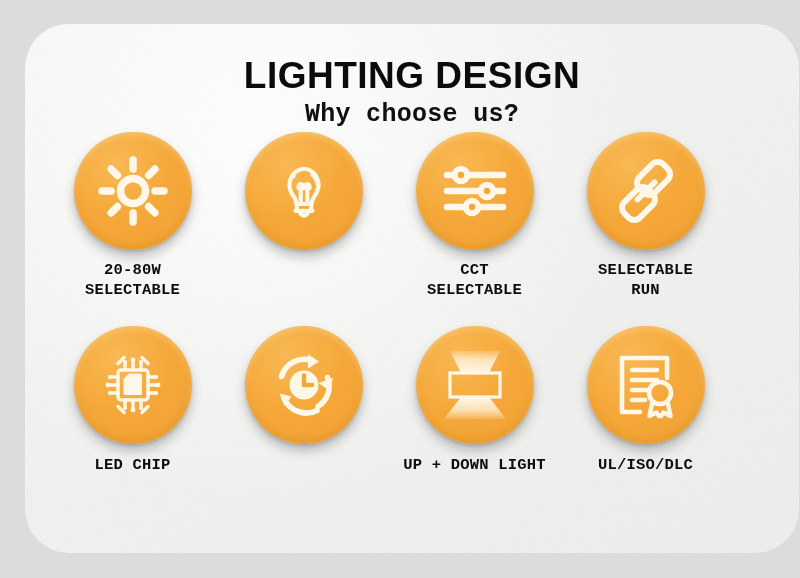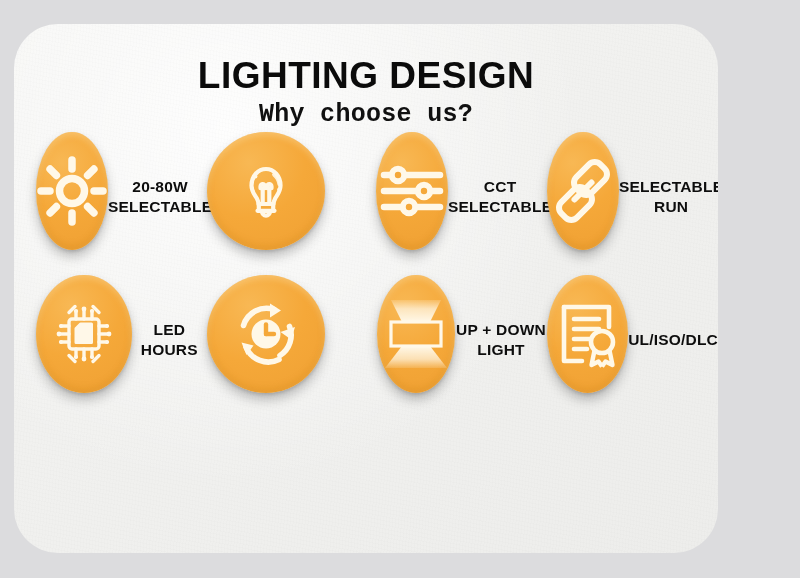--- a/index.html
+++ b/index.html
@@ -13,23 +13,23 @@
     font-family: "Liberation Sans", sans-serif;
     overflow: hidden;
   }
   .stage {
     position: relative;
     width: 800px;
     height: 578px;
   }
   .card {
     position: absolute;
-    left: 14px;
+    left: 25px;
     top: 24px;
-    width: 704px;
+    width: 774px;
     height: 529px;
     background:
       radial-gradient(circle at 30% 20%, rgba(255,255,255,0.9) 0%, rgba(243,243,241,0) 55%),
       linear-gradient(150deg, #f5f5f3 0%, #f1f1ef 45%, #ededeb 100%);
     border-radius: 44px;
     box-sizing: border-box;
     overflow: hidden;
   }
   .card::after {
     content: "";
@@ -84,22 +84,23 @@
     display: flex;
     justify-content: flex-start;
     padding-left: 22px;
   }
   .row.row-2 {
     margin-top: 25px;
   }
   .feature {
     width: 171px;
     display: flex;
-    flex-direction: row;
+    flex-direction: column;
     align-items: center;
+    font-family: Liberation Mono, monospace;
   }
 
   .badge {
     position: relative;
     width: 118px;
     height: 118px;
     border-radius: 50%;
     background:
       radial-gradient(circle at 36% 26%, #f8b854 0%, #f5a839 48%, #efa033 100%);
     box-shadow:
@@ -263,21 +264,21 @@
                     <circle cx="60" cy="29" r="2.1"></circle>
                     <circle cx="60" cy="45" r="2.1"></circle>
                     <circle cx="29" cy="14" r="2.1"></circle>
                     <circle cx="45" cy="14" r="2.1"></circle>
                     <circle cx="29" cy="60" r="2.1"></circle>
                     <circle cx="45" cy="60" r="2.1"></circle>
                   </g>
                 </svg>
               </span>
             </div>
-            <div class="label">LED HOURS</div>
+            <div class="label">LED CHIP</div>
           </div>
 
           <div class="feature">
             <div class="badge">
               <span>
                 <svg width="74" height="74" viewBox="0 0 74 74">
                   <g fill="none" stroke="#FFF8E8" stroke-width="5.6" stroke-linecap="round">
                     <path d="M14.5 28.5A24 24 0 0 1 45 12.5"></path>
                     <path d="M60.5 29.5A24 24 0 0 1 51 58.5"></path>
                     <path d="M50 62.5A24 24 0 0 1 17 50"></path>

